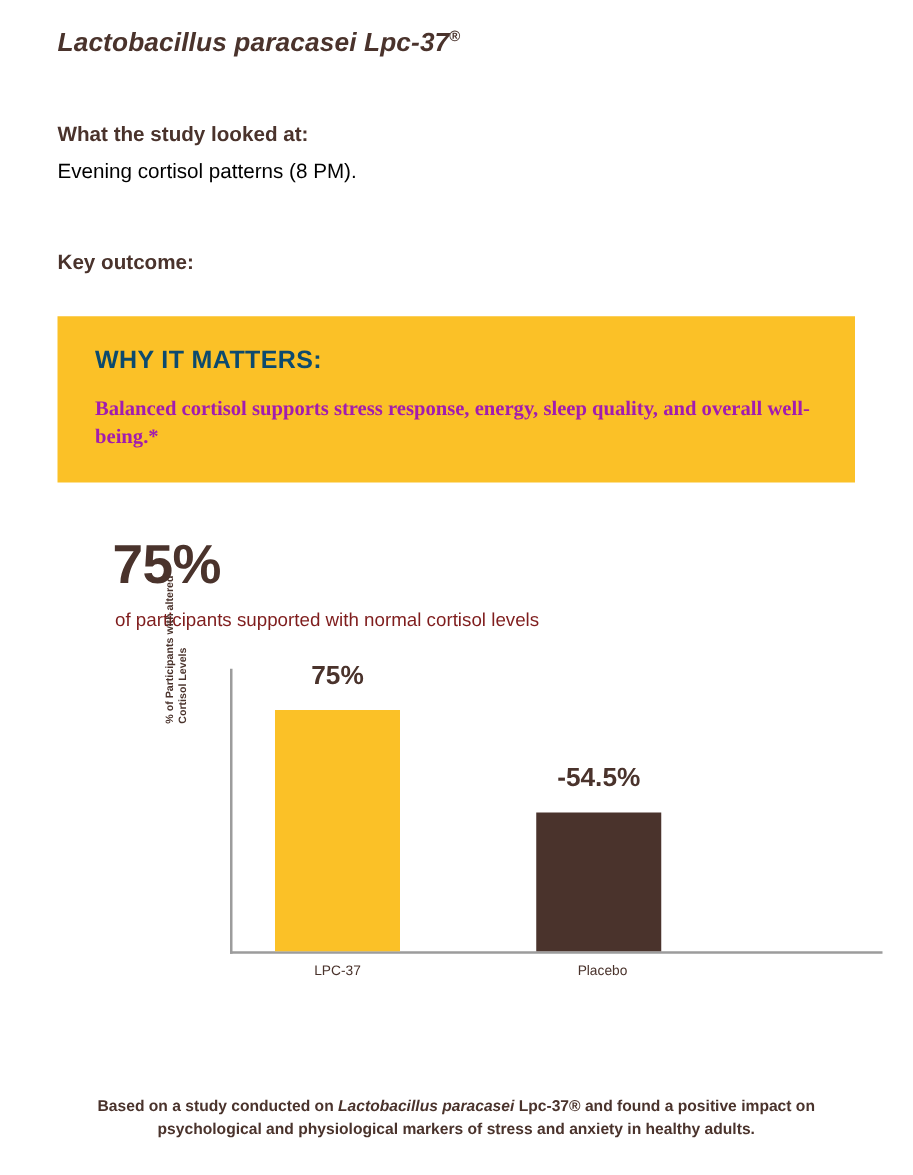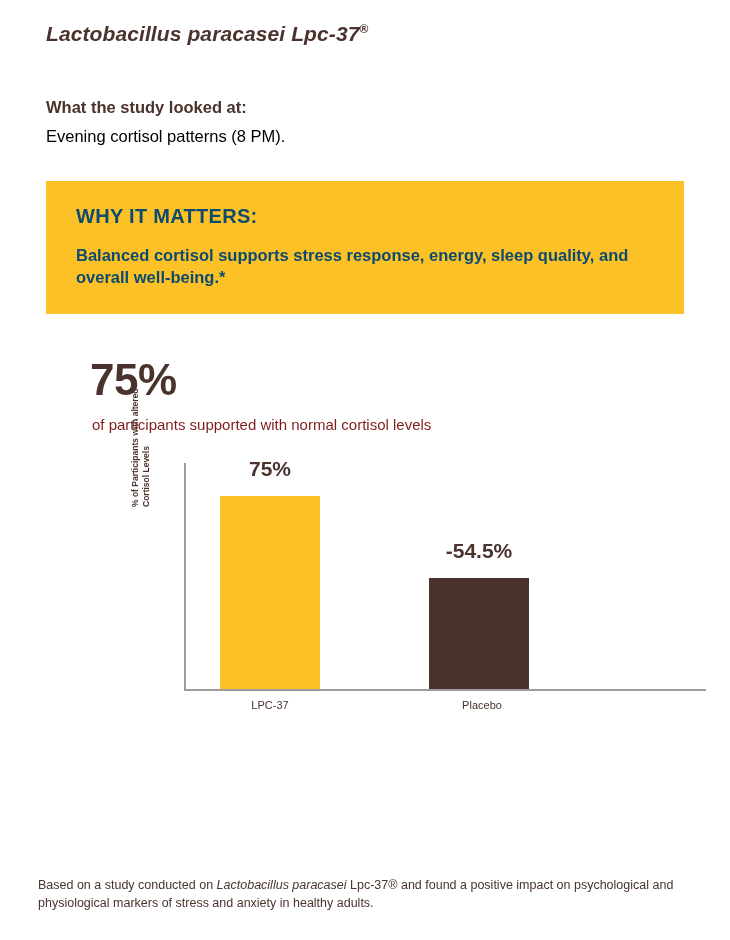--- a/index.html
+++ b/index.html
@@ -66,23 +66,24 @@
   .callout-title {
     font-size: 20px;
     font-weight: bold;
     color: #0c4a6e;
     letter-spacing: 0.3px;
   }
   .callout-body {
     margin-top: 16px;
     font-size: 16.5px;
     font-weight: bold;
-    color: #0c4a6e;
+    color: #a21caf;
     line-height: 1.35;
     max-width: 580px;
+    font-family: Liberation Serif, serif;
   }
   .big-stat {
     margin-top: 44px;
     margin-left: 44px;
     font-size: 44px;
     font-weight: bold;
     color: #4a332c;
     letter-spacing: -0.5px;
     line-height: 1;
   }
@@ -171,38 +172,40 @@
     width: 140px;
   }
   .lab-lpc { left: 114px; }
   .lab-placebo { left: 326px; }
 
   .footnote {
     position: absolute;
     left: 0;
     right: 0;
     bottom: 28px;
+    text-align: center;
     font-size: 12.5px;
-    font-weight: normal;
+    font-weight: bold;
     color: #4a332c;
     line-height: 1.45;
     padding: 0 38px;
   }
   .footnote i { font-style: italic; }
 </style>
 </head>
 <body>
 
 <div class="page">
 
   <h1 class="title"><span class="nonitalic">Lactobacillus paracasei</span> <span class="nonitalic">Lpc-37</span><span class="reg">®</span></h1>
 
   <div class="section-label">What the study looked at:</div>
   <div class="section-body">Evening cortisol patterns (8 PM).</div>
 
+  <div class="section-label">Key outcome:</div>
 
   <div class="callout">
     <div class="callout-title">WHY IT MATTERS:</div>
     <div class="callout-body">Balanced cortisol supports stress response, energy, sleep quality, and overall well-being.*</div>
   </div>
 
   <div class="big-stat">75%</div>
   <div class="big-stat-sub">of participants supported with normal cortisol levels</div>
 
   <div class="chart">

